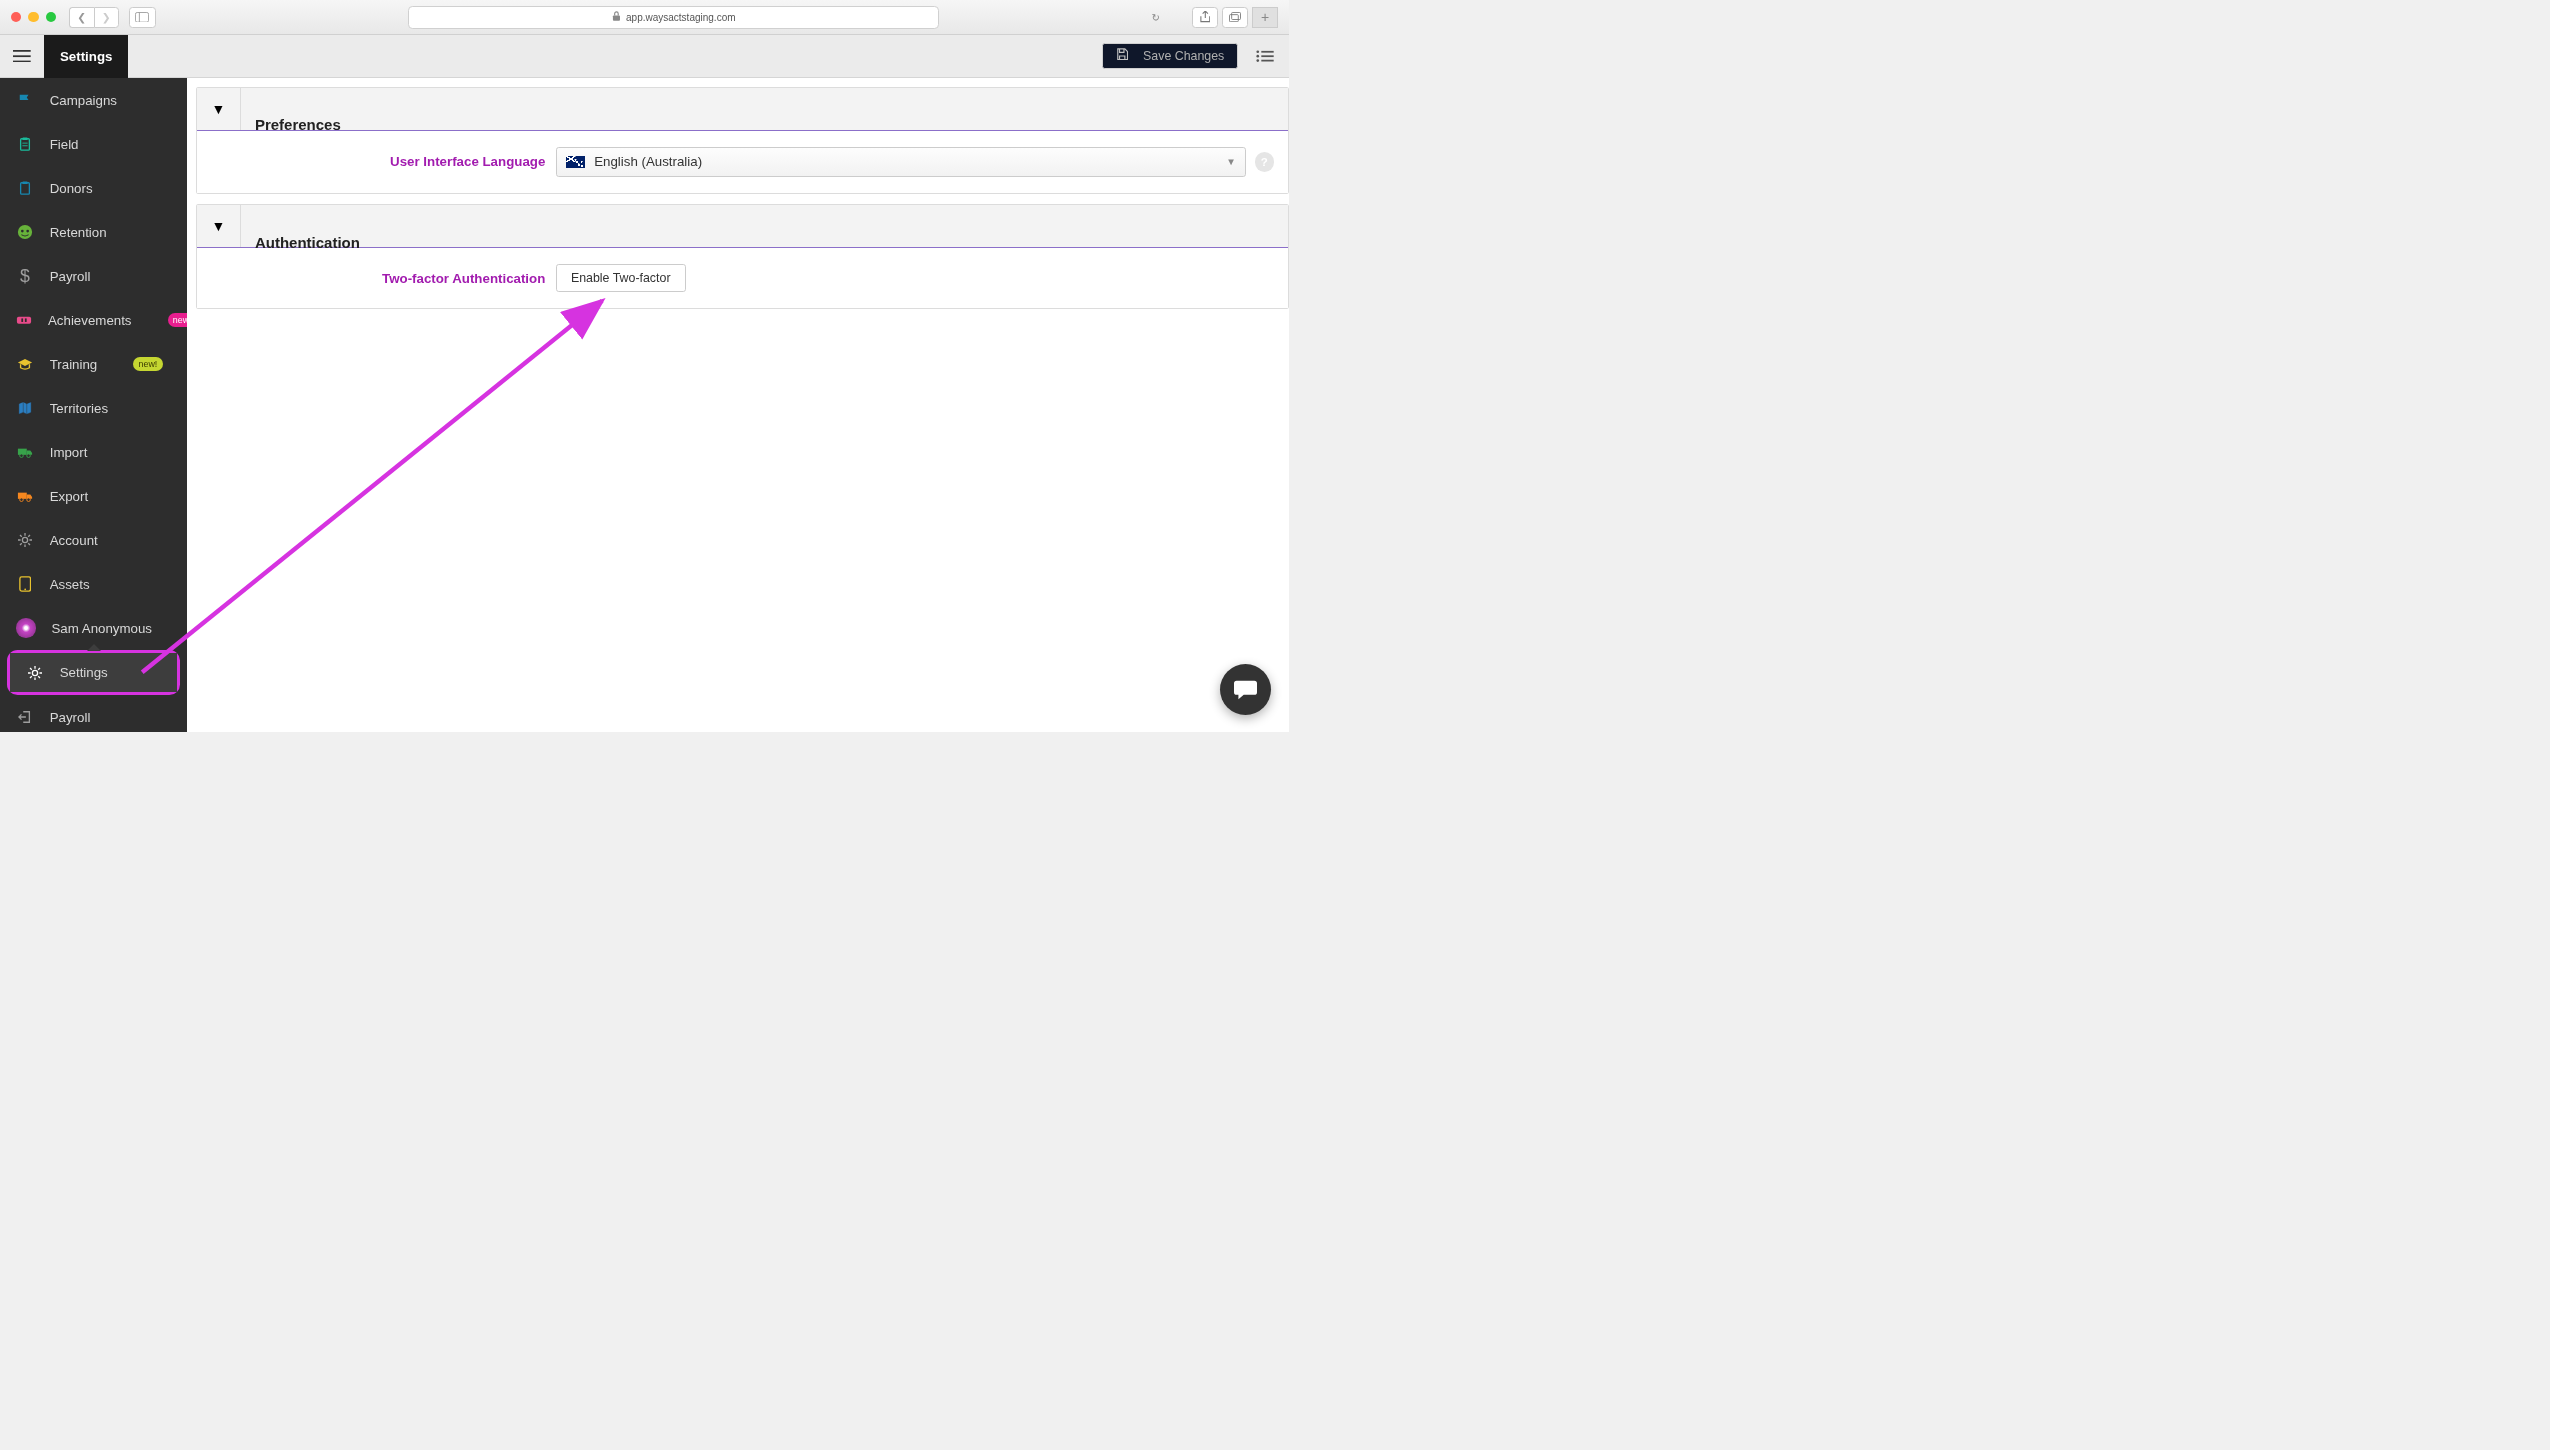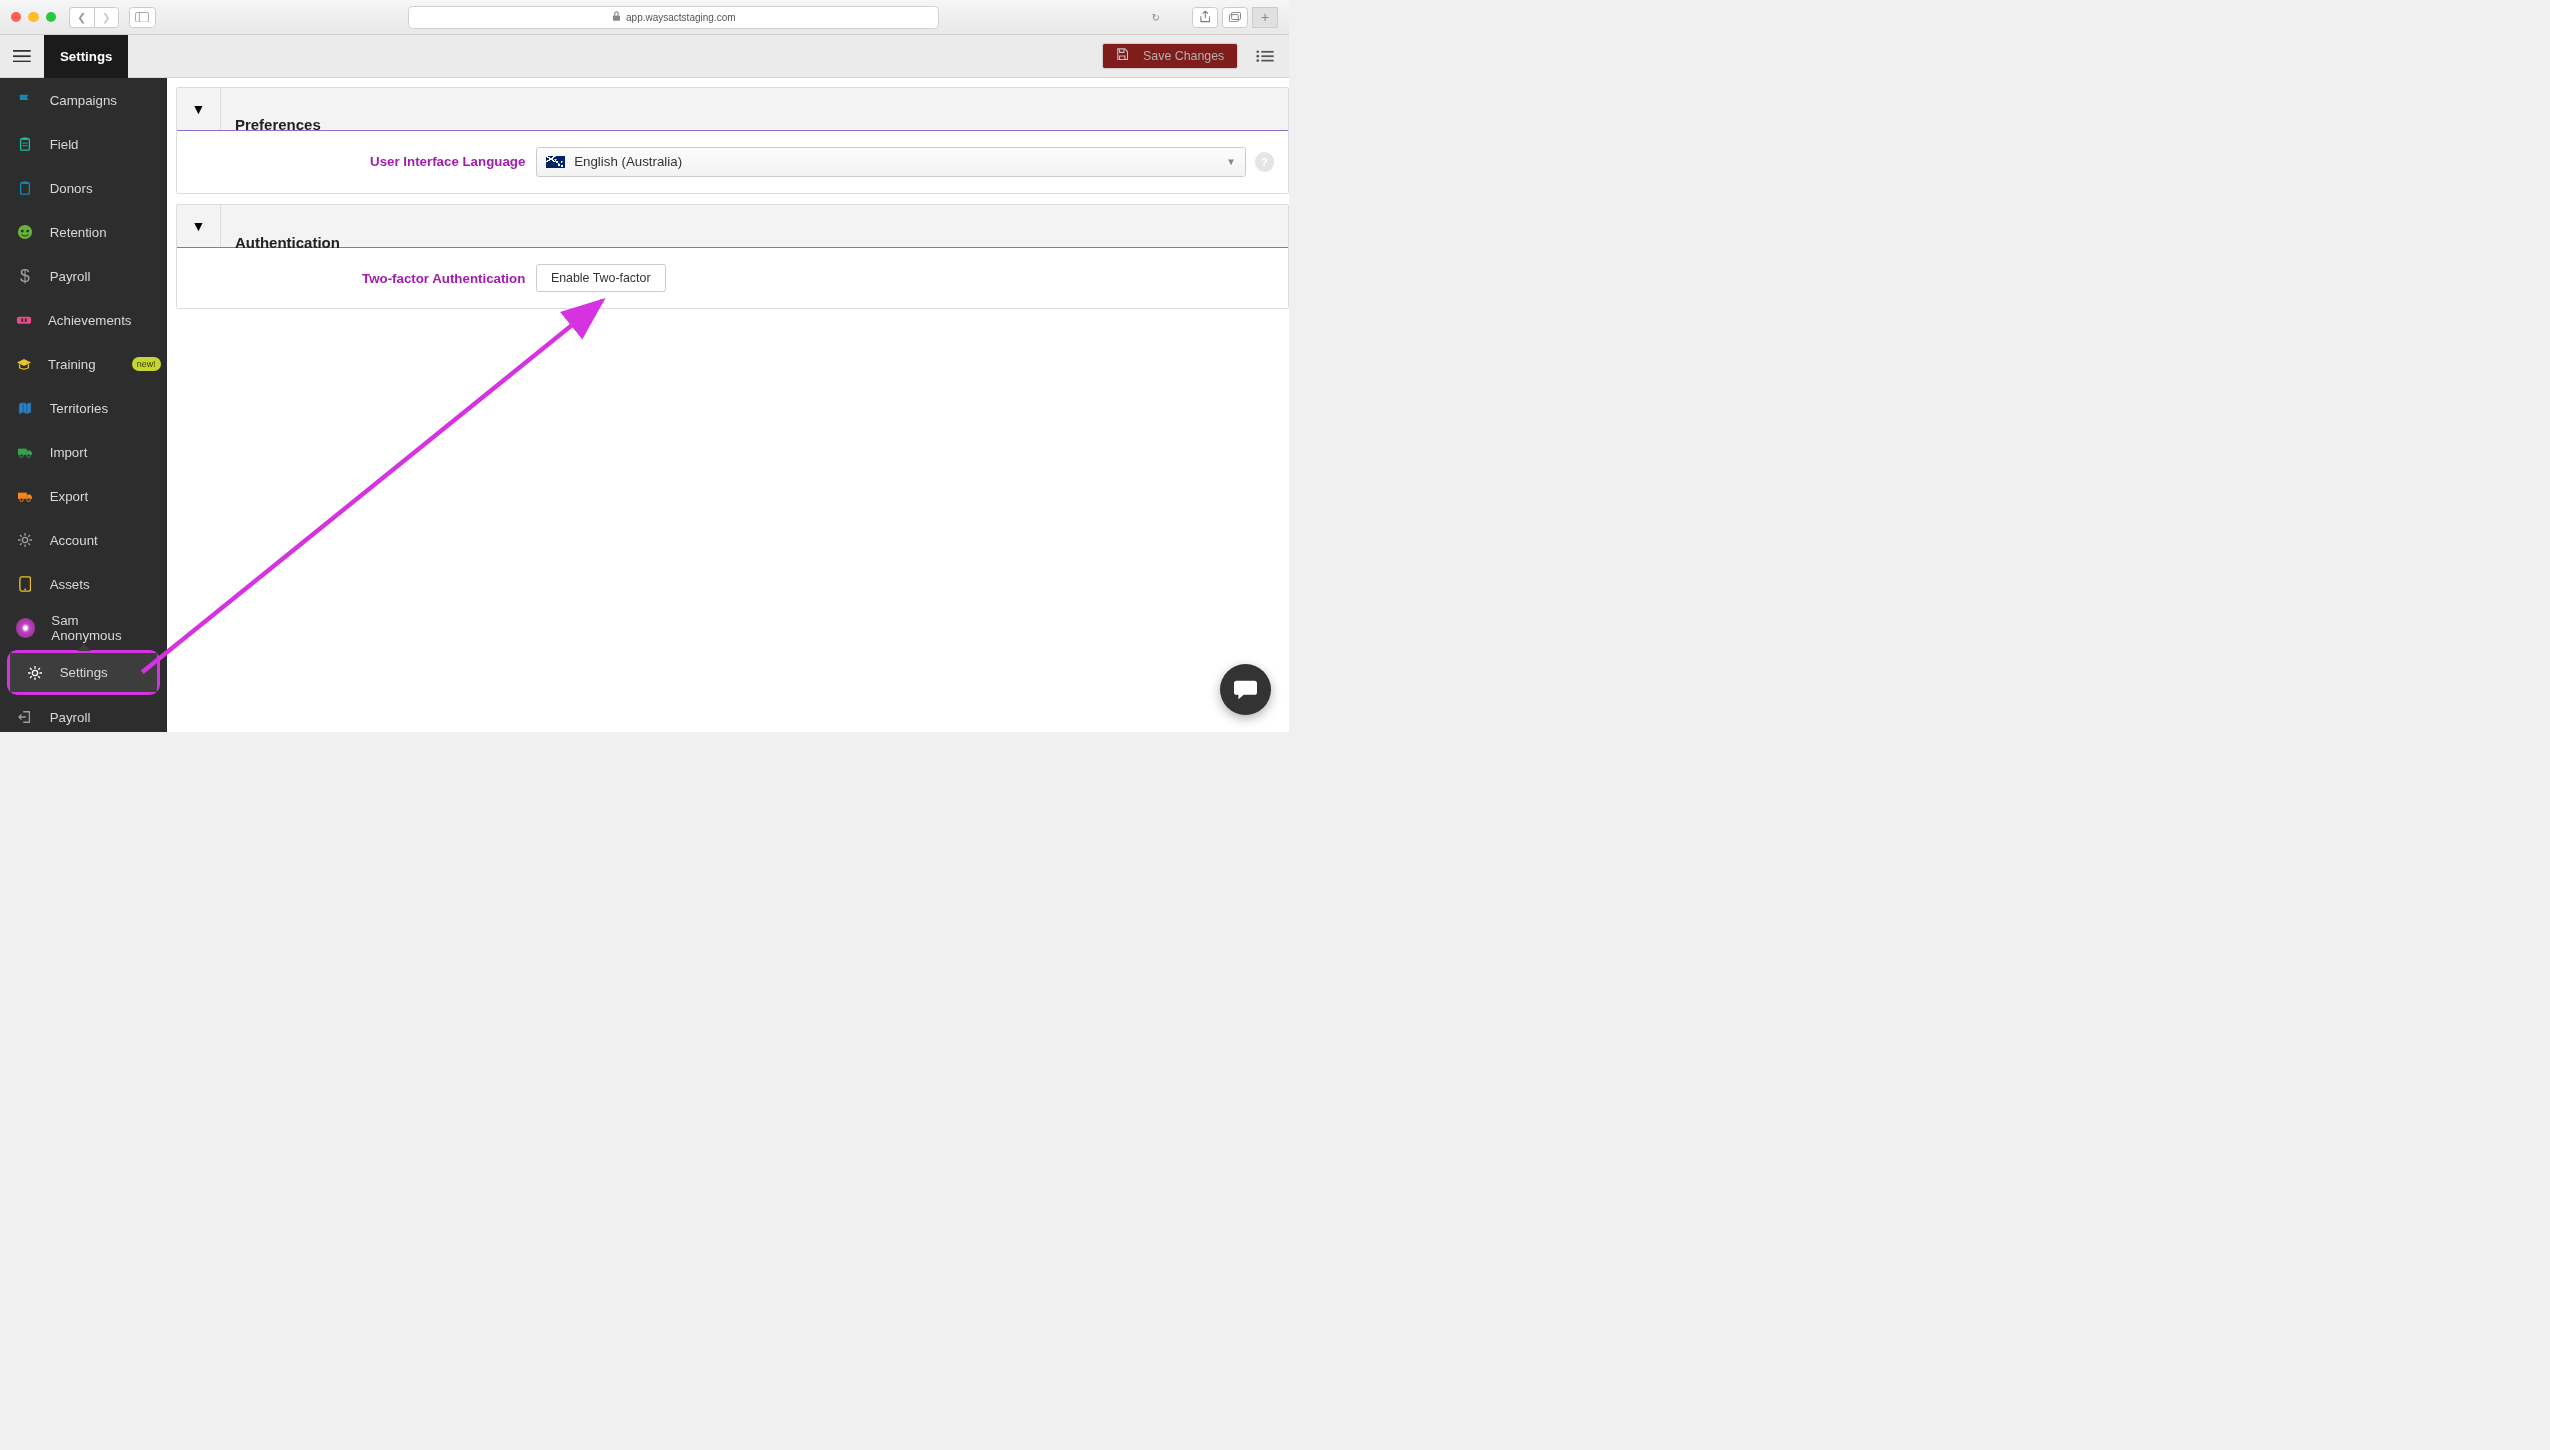--- a/index.html
+++ b/index.html
@@ -21,26 +21,26 @@
 .chrome-right{display:flex;gap:3.5px;align-items:center;}
 .chrome-icon-btn{width:26.6px;height:21px;background:#fff;border:0.9px solid #ccc;border-radius:3.5px;display:flex;align-items:center;justify-content:center;color:#777;}
 .new-tab-btn{width:26.6px;height:21px;background:#e0e0e0;border:0.9px solid #ccc;display:flex;align-items:center;justify-content:center;color:#888;font-size:14px;}
 
 
 .app-topbar{height:43px;background:#ebebeb;display:flex;align-items:center;border-bottom:0.9px solid #d5d5d5;}
 .hamburger{width:44px;height:43px;display:flex;align-items:center;justify-content:center;}
 .hamburger svg{color:#333;}
 .tab-settings{background:#1b1b1b;color:#fff;height:43px;padding:0 16px;display:flex;align-items:center;font-weight:600;font-size:13.3px;}
 .topbar-spacer{flex:1;}
-.save-btn{margin-right:12.4px;height:26.6px;padding:0 12.4px;background:#7f1d1d;border:0.9px solid #d0d0d0;border-radius:2.7px;color:#b0b0b0;display:flex;align-items:center;gap:15px;font-size:12.4px;}
+.save-btn{margin-right:12.4px;height:26.6px;padding:0 12.4px;background:#0f172a;border:0.9px solid #d0d0d0;border-radius:2.7px;color:#b0b0b0;display:flex;align-items:center;gap:15px;font-size:12.4px;}
 .list-btn{width:30px;height:30px;display:flex;align-items:center;justify-content:center;color:#555;margin-right:8.9px;}
 
 
 .app-body{display:flex;height:calc(100% - 79px);}
-.sidebar{width:167px;background:#2d2d2d;overflow-y:auto;color:#d8d8d8;padding-top:0;}
+.sidebar{width:187px;background:#2d2d2d;overflow-y:auto;color:#d8d8d8;padding-top:0;}
 .side-item{height:44px;display:flex;align-items:center;padding:0 16px;gap:16px;font-size:13.3px;position:relative;}
 .side-item .icon{width:17.7px;height:17.7px;display:flex;align-items:center;justify-content:center;font-size:14px;}
 .side-item.active{background:#3d3d3d;}
 .side-item.active::before{content:"";position:absolute;top:-8.9px;left:50%;transform:translateX(-50%);width:0;height:0;border-left:7px solid transparent;border-right:7px solid transparent;border-bottom:7px solid #3d3d3d;}
 .badge-new{background:#e91e8f;color:#fff;font-size:8.9px;padding:1.8px 5.3px;border-radius:7px;margin-left:20px;}
 .badge-new.yellow{background:#c5d631;color:#3a3a00;}
 .avatar{width:19.5px;height:19.5px;border-radius:50%;background:radial-gradient(#fff 10%, #c443c4 30%, #7b2e7b 100%);display:flex;align-items:center;justify-content:center;}
 
 
 .highlight-box{border:3.5px solid #d633e0;border-radius:10.6px;margin:0 7px;}

